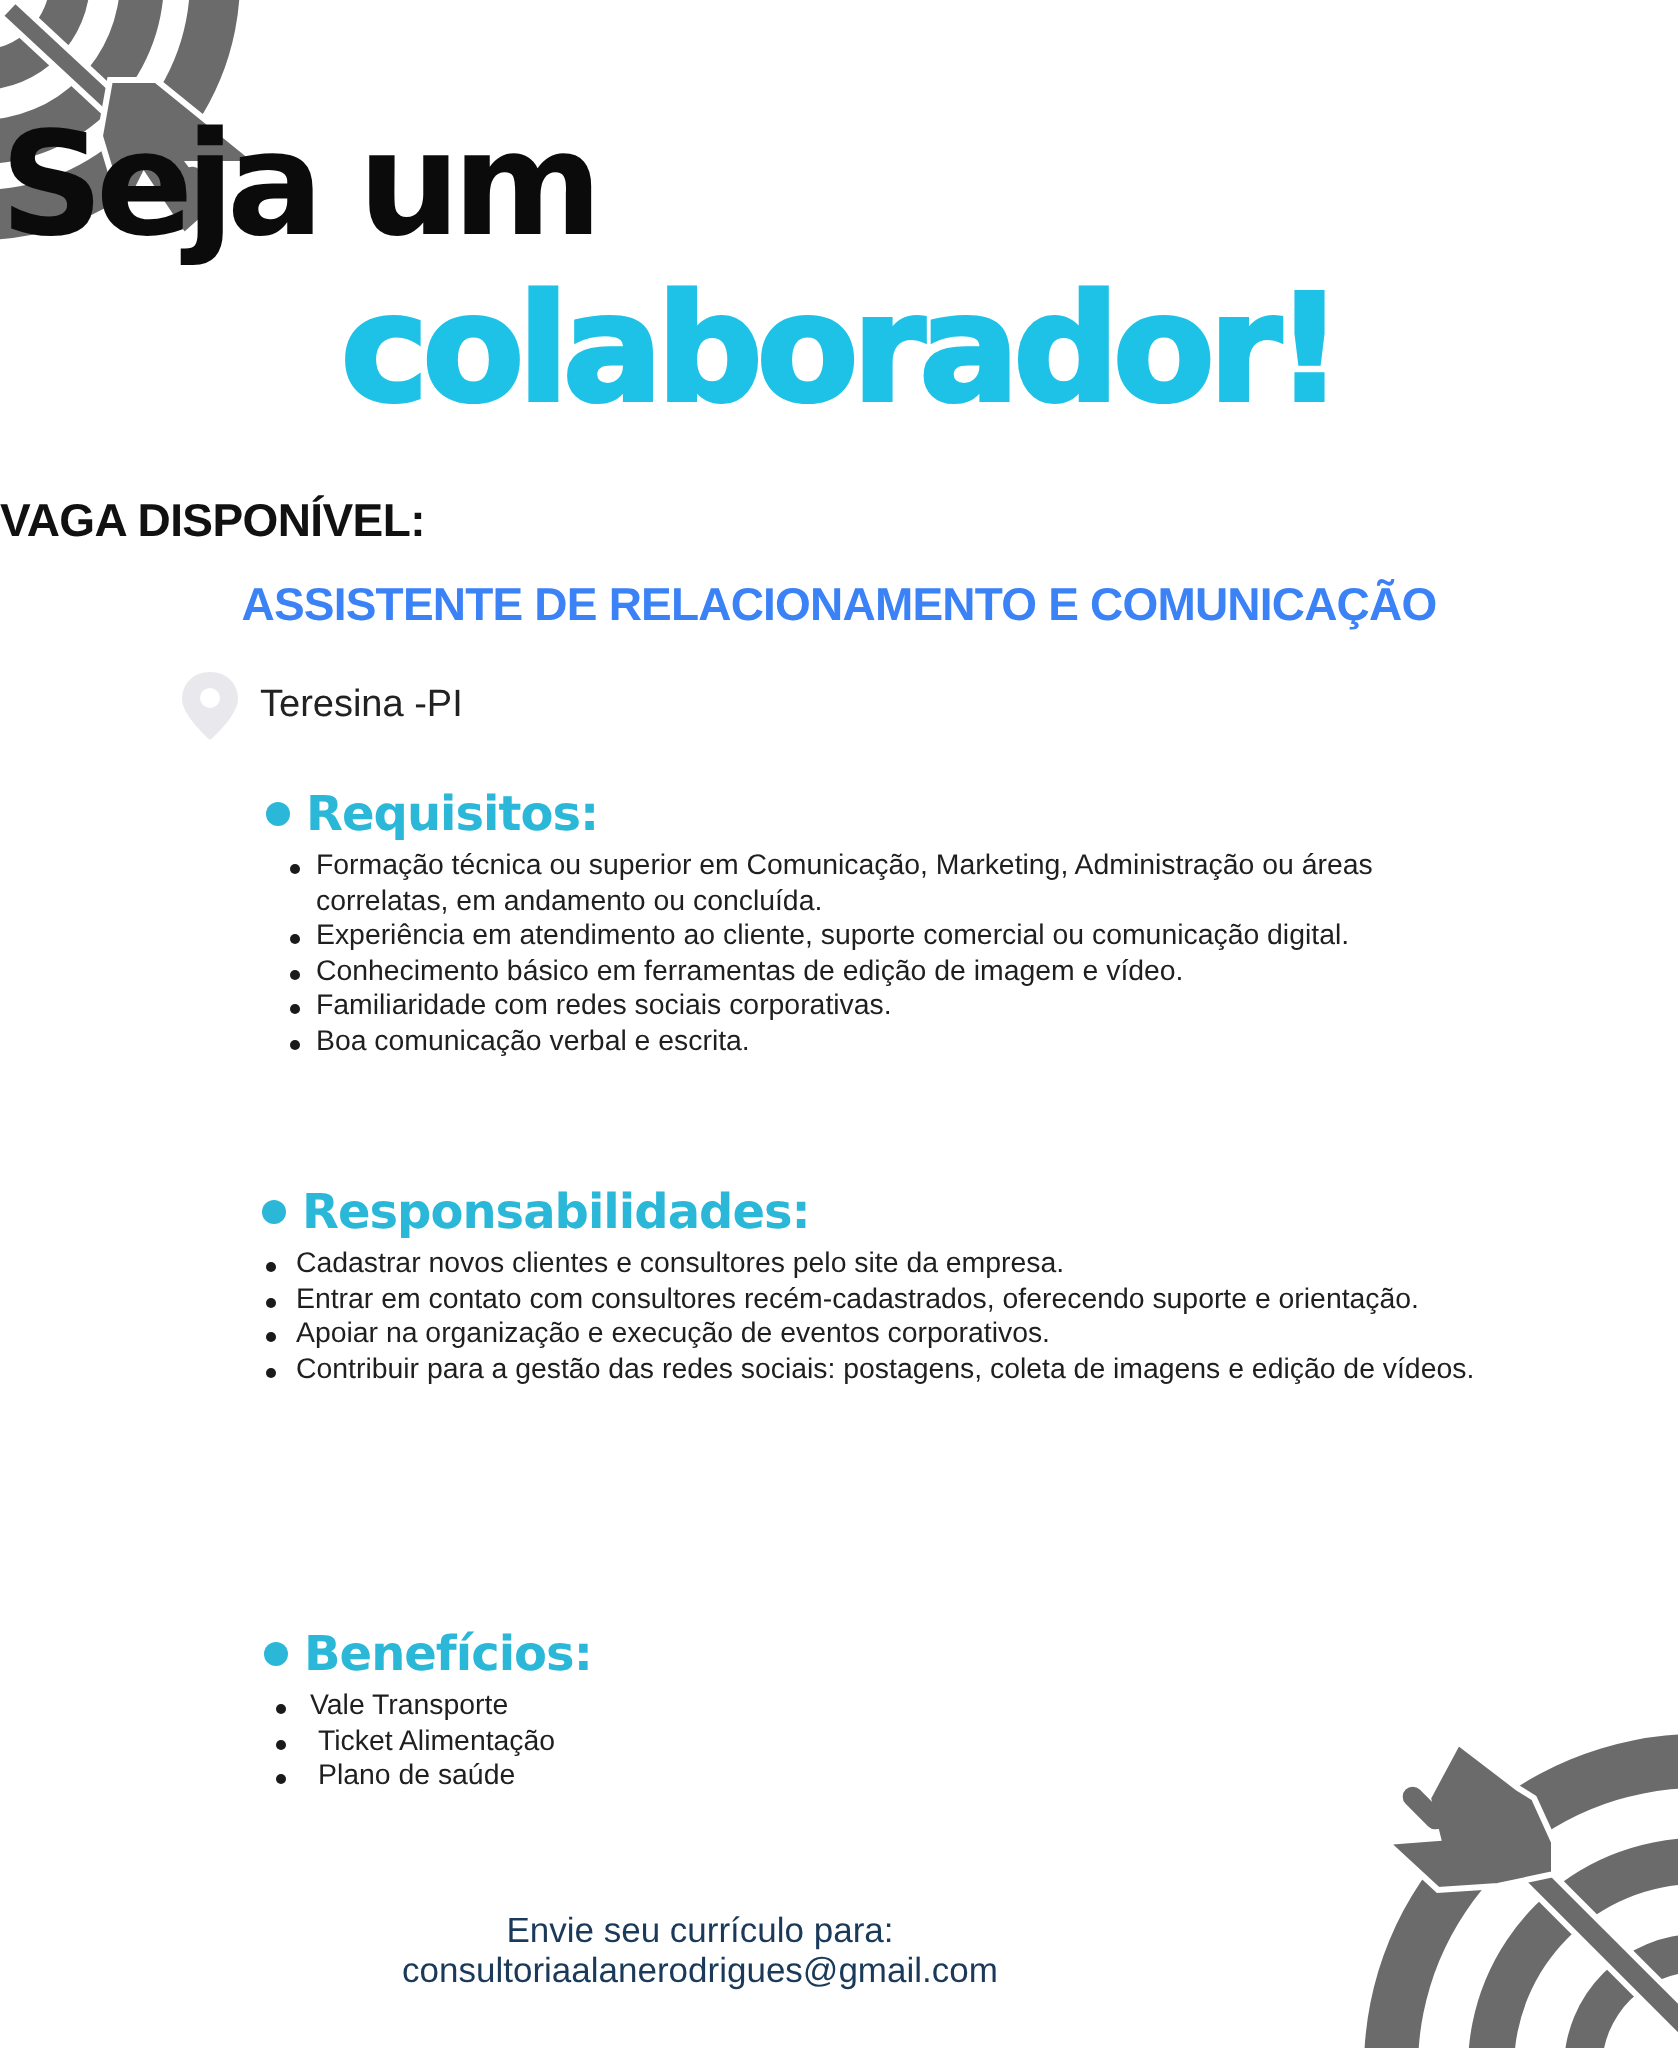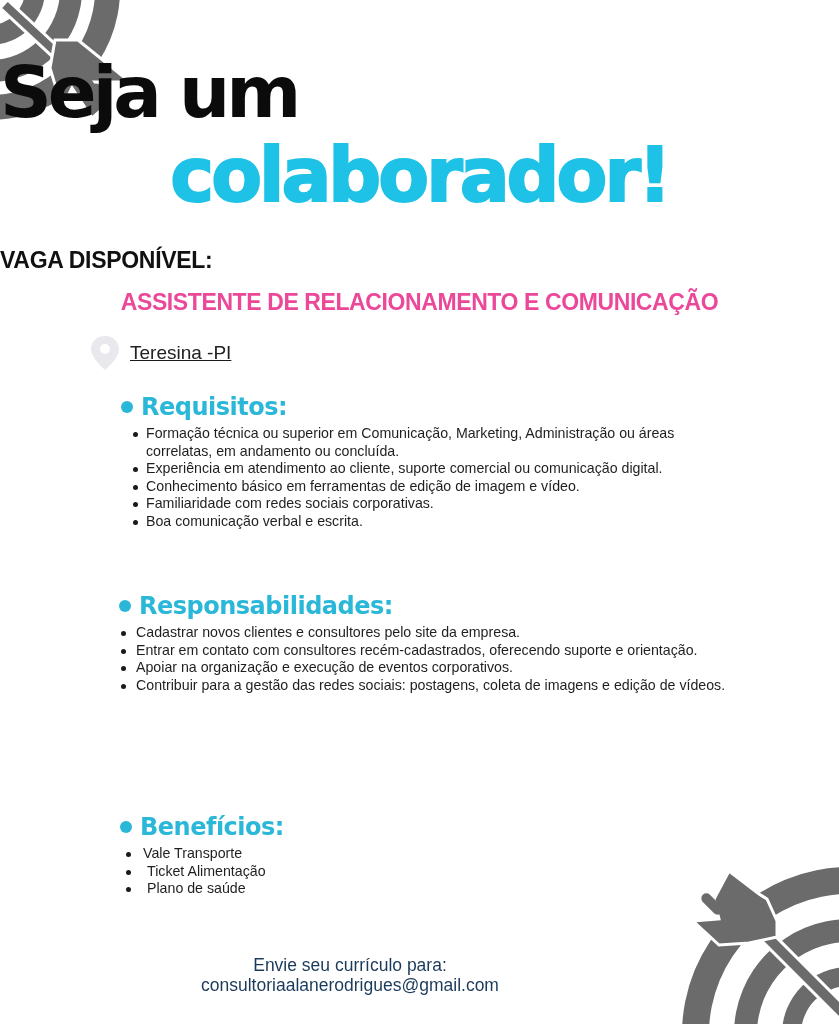--- a/index.html
+++ b/index.html
@@ -24,29 +24,29 @@
     -webkit-text-stroke: 2px #1ec2e6;
   }
   .vaga-label {
     position: absolute; left: 0; width: 839px; top: 247px; text-align: left;
     font-family: "Liberation Sans", sans-serif; font-weight: 700; font-size: 23px;
     color: #111; letter-spacing: -0.3px;
   }
   .vaga-title {
     position: absolute; left: 0; width: 839px; top: 289px; text-align: center;
     font-family: "Liberation Sans", sans-serif; font-weight: 700; font-size: 23px;
-    color: #ec4899; letter-spacing: -0.4px;
+    color: #3b82f6; letter-spacing: -0.4px;
   }
   .location {
-    position: absolute; left: 88px; top: 334px; display: flex; align-items: center; text-decoration: underline;
+    position: absolute; left: 88px; top: 334px; display: flex; align-items: center;
   }
   .location .pin { width: 34px; height: 38px; margin-right: 8px; }
   .location .city { font-size: 19px; color: #222; }
 
-  .section { position: absolute; left: 4px; width: 760px; }
+  .section { position: absolute; left: 16px; width: 760px; }
   .sec-head {
     display: flex; align-items: center;
     font-family: "DejaVu Sans", sans-serif; font-weight: 800; font-size: 24px;
     color: #2bb8d8; letter-spacing: -0.5px;
   }
   .sec-head .dot {
     width: 12px; height: 12px; border-radius: 50%; background: #2bb8d8;
     display: inline-block; margin-right: 8px;
   }
   ul.items { list-style: none; margin: 4px 0 0 0; padding: 0; }

